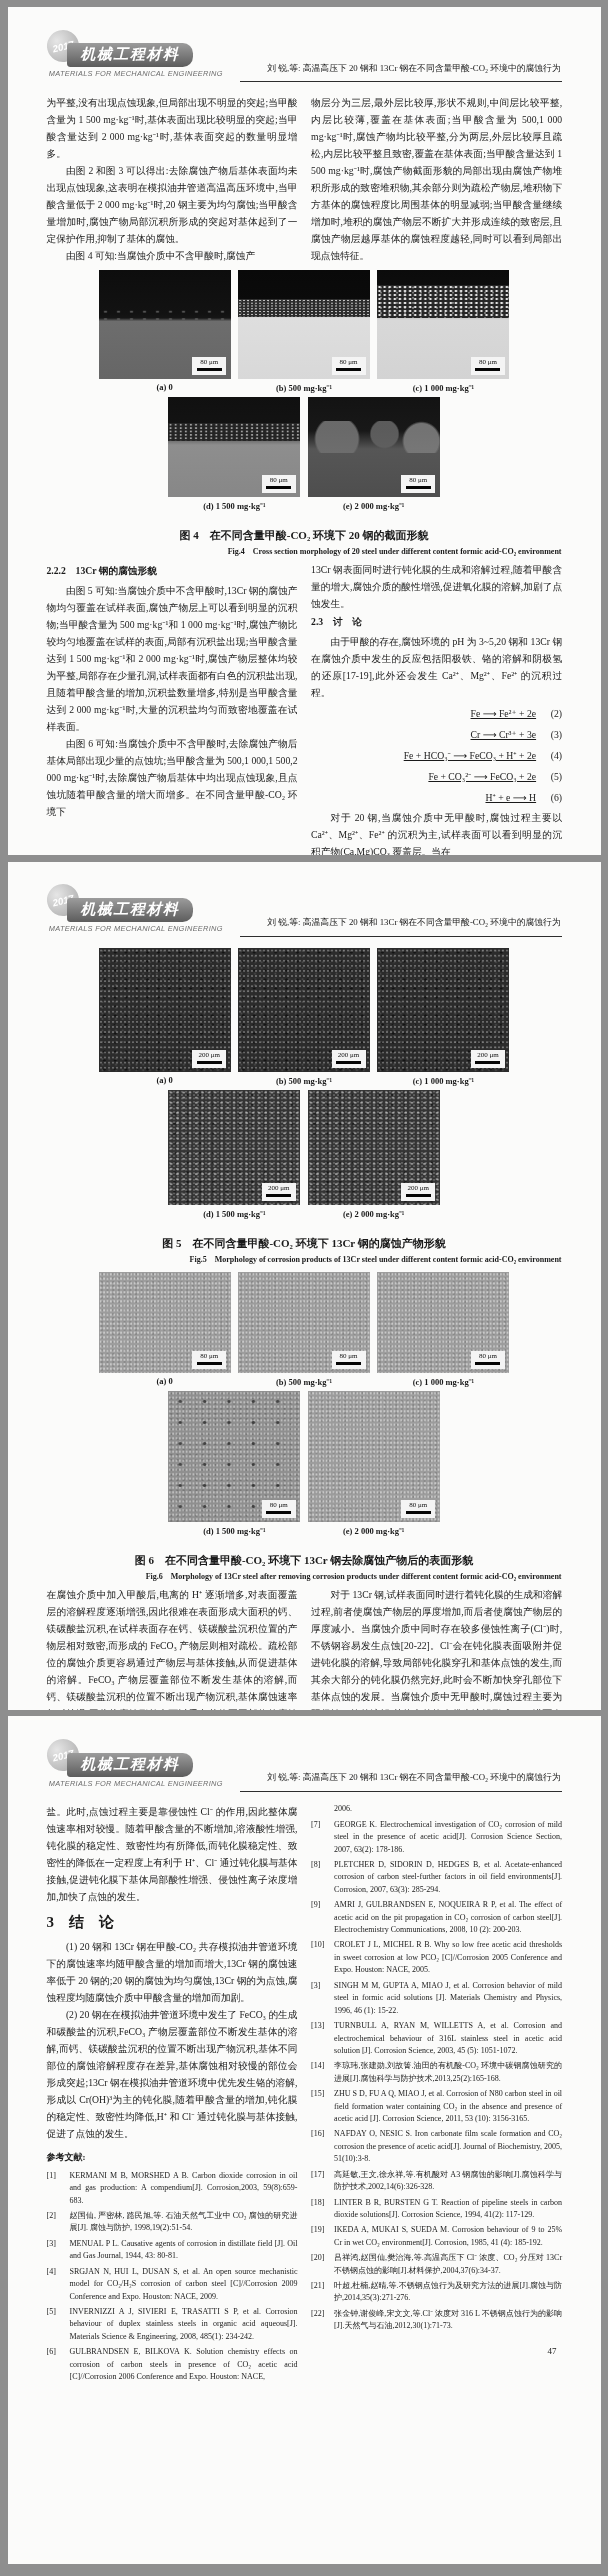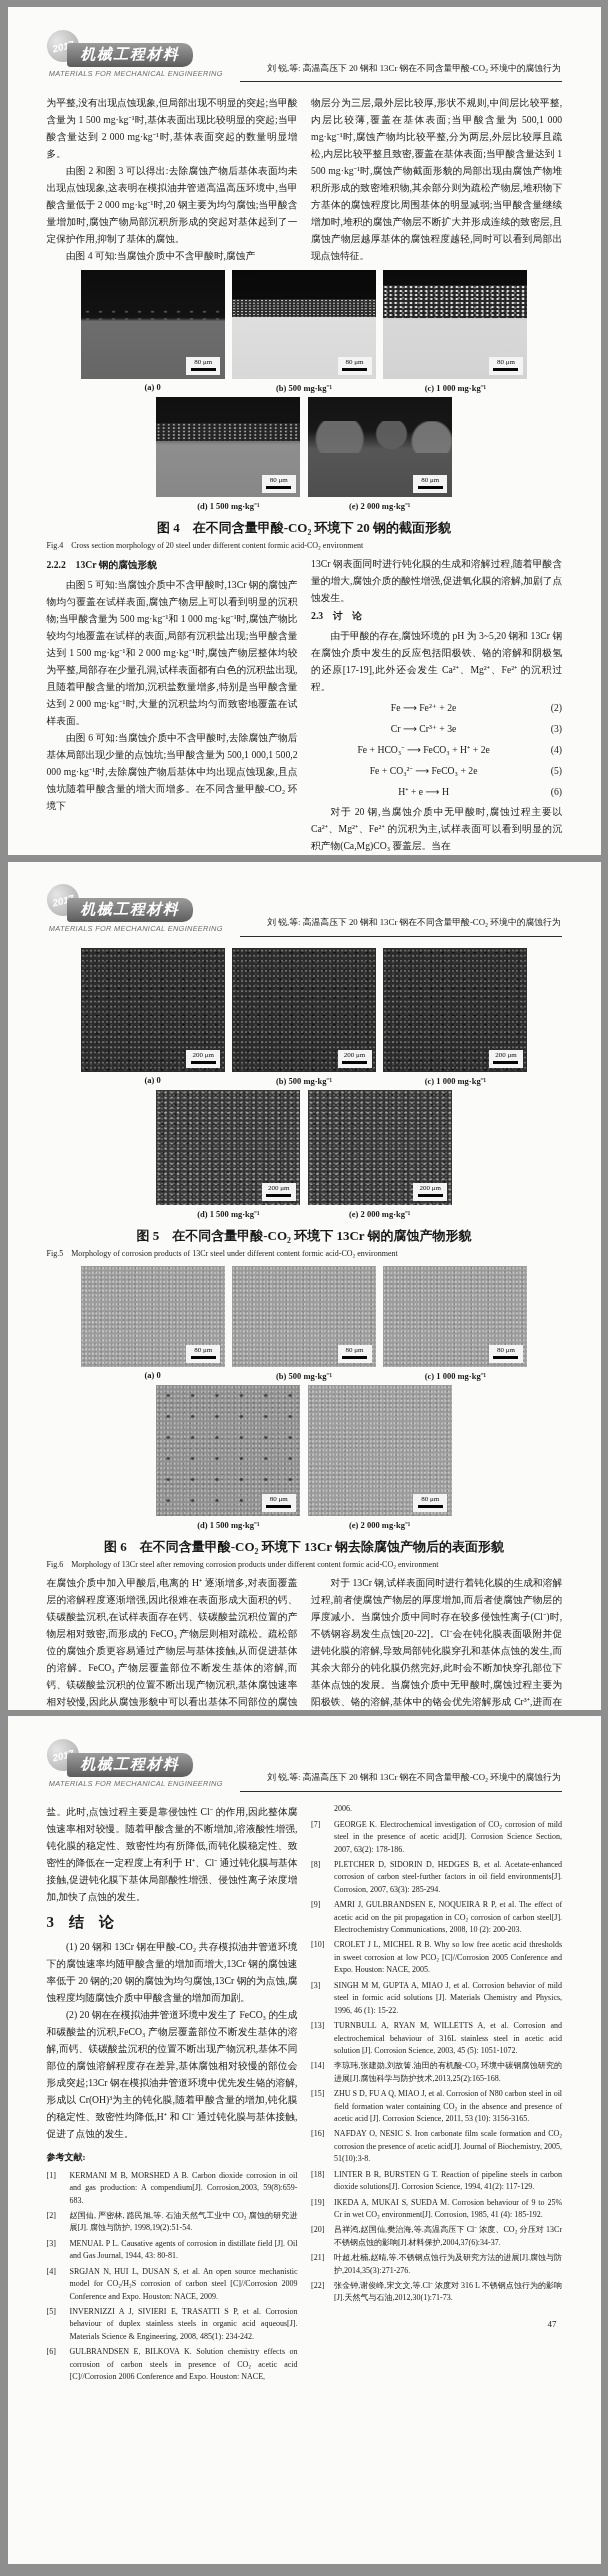--- a/index.html
+++ b/index.html
@@ -27,37 +27,37 @@
   .cols { display:flex; gap:13.6px; }
   .col { width:251px; flex:none; }
   p.body { margin:0; font-size:9.7px; line-height:17px; text-align:justify; text-indent:2em; }
   p.body.noind { text-indent:0; }
   .sec { font-size:9.7px; font-weight:bold; margin:4.5px 0 3.4px; }
   .sec.big { font-size:15px; margin:8px 0 5.7px; }
 
   
   .eqs { margin:2.3px 0 1.1px; }
   .eq-row { display:flex; font-size:9.7px; line-height:21px; }
-  .eq-body { flex:1; text-align:center; }
+  .eq-body { flex:1; text-align:right;text-decoration:underline; }
   .eq-num { width:26px; text-align:right; }
 
   
   .fig { margin:6.8px 0 3.4px; }
   .fig-row { display:flex; justify-content:center; gap:7.4px; }
   .pw { text-align:center; }
-  .micro { position:relative; overflow:hidden; width:144px; background:#222; }
+  .micro { position:relative; overflow:hidden; width:132px; background:#222; }
   .fig4 .r1 .micro { height:109px; }
   .fig4 .r2 .micro { height:100px; }
   .fig5 .r1 .micro { height:124px; }
   .fig5 .r2 .micro { height:115px; }
   .fig6 .r1 .micro { height:101px; }
   .fig6 .r2 .micro { height:131px; }
   .plabel { font-size:8.5px; font-weight:bold; margin:2.8px 0 4px; }
-  .cap-cn { text-align:center; font-weight:bold; font-size:13px; margin-top:4px; }
-  .cap-en { text-align:left; font-weight:normal; font-size:8px; margin:3.4px 0 2.3px; }
+  .cap-cn { text-align:center; font-weight:bold; font-size:11px; margin-top:13px; }
+  .cap-en { text-align:right; font-weight:bold; font-size:8px; margin:3.4px 0 2.3px; }
   .scalebar { position:absolute; right:4.5px; bottom:4.5px; background:#f4f4f4; padding:1.1px 4.5px 4px;
               font-size:7px; color:#111; text-align:center; line-height:1.2; }
   .scalebar .bar { height:2.8px; width:25px; background:#050505; margin:1.7px auto 0; }
   .micro .band { position:absolute; left:0; right:0; }
 
   
   .m-f4a { background:linear-gradient(180deg,#0d0d0d 0%,#121212 40%,#151515 44%,#6d6d6d 47%,#666 100%); }
   .m-f4a .band { top:34%; height:12%;
     background-image:radial-gradient(rgba(90,90,90,0.9) 1.1px, rgba(0,0,0,0) 2.3px); background-size:13px 7.4px; }
   .m-f4b { background:linear-gradient(180deg,#090909 0%,#0b0b0b 28%,#dedede 44%,#d8d8d8 100%); }
@@ -442,20 +442,24 @@
         </div>
         <div class="ref">
           <span class="no">[15]</span>
           <span class="txt">ZHU S D, FU A Q, MIAO J, et al. Corrosion of N80 carbon steel in oil field formation water containing CO₂ in the absence and presence of acetic acid [J]. Corrosion Science, 2011, 53 (10): 3156-3165.</span>
         </div>
         <div class="ref">
           <span class="no">[16]</span>
           <span class="txt">NAFDAY O, NESIC S. Iron carbonate film scale formation and CO₂ corrosion the presence of acetic acid[J]. Journal of Biochemistry, 2005, 51(10):3-8.</span>
         </div>
         <div class="ref">
+          <span class="no">[17]</span>
+          <span class="txt">高延敏,王文,徐永祥,等.有机酸对 A3 钢腐蚀的影响[J].腐蚀科学与防护技术,2002,14(6):326-328.</span>
+        </div>
+        <div class="ref">
           <span class="no">[18]</span>
           <span class="txt">LINTER B R, BURSTEN G T. Reaction of pipeline steels in carbon dioxide solutions[J]. Corrosion Science, 1994, 41(2): 117-129.</span>
         </div>
         <div class="ref">
           <span class="no">[19]</span>
           <span class="txt">IKEDA A, MUKAI S, SUEDA M. Corrosion behaviour of 9 to 25% Cr in wet CO₂ environment[J]. Corrosion, 1985, 41 (4): 185-192.</span>
         </div>
         <div class="ref">
           <span class="no">[20]</span>
           <span class="txt">吕祥鸿,赵国仙,樊治海,等.高温高压下 Cl⁻ 浓度、CO₂ 分压对 13Cr 不锈钢点蚀的影响[J].材料保护,2004,37(6):34-37.</span>

